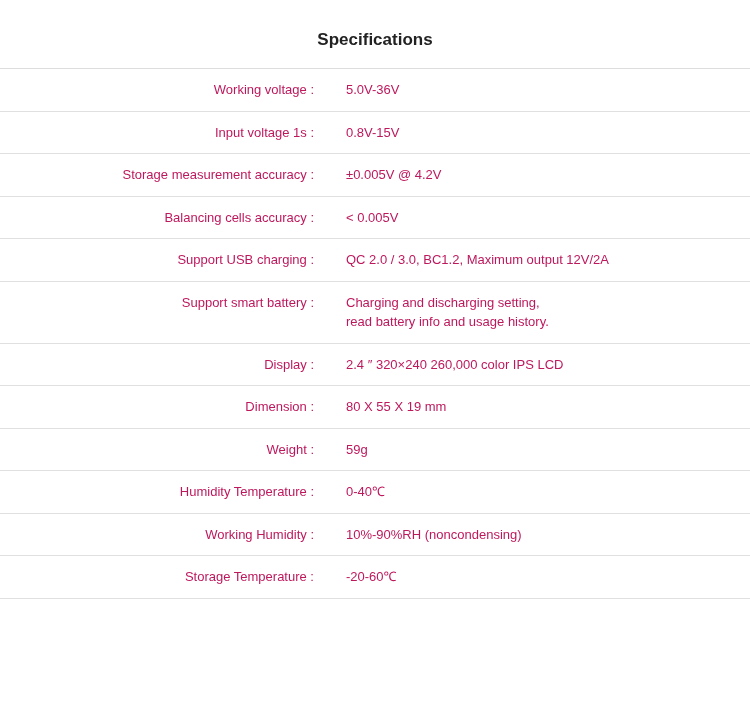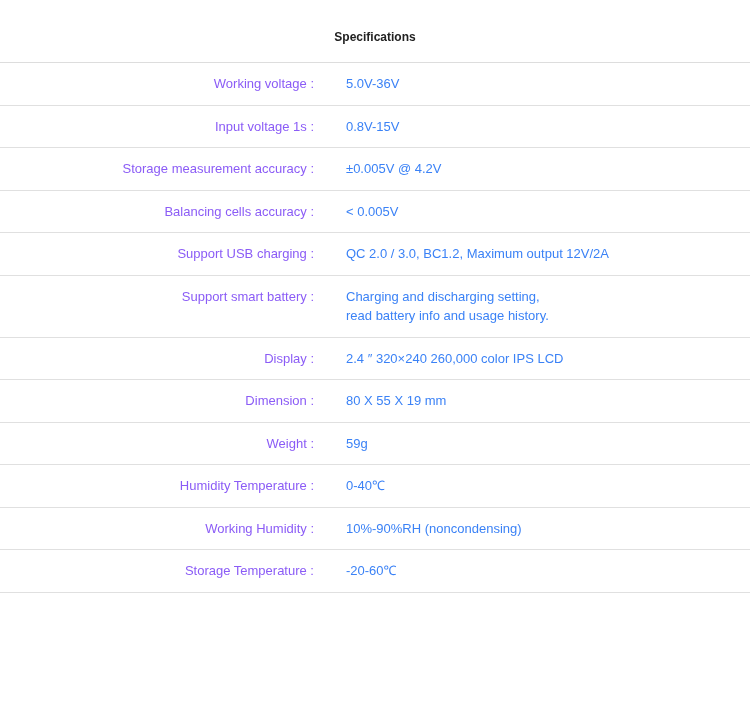--- a/index.html
+++ b/index.html
@@ -17,21 +17,21 @@
       min-height: 718px;
     }
 
     .page-container {
       width: 750px;
       padding: 20px 0 30px 0;
     }
 
     .page-title {
       text-align: center;
-      font-size: 12px;
+      font-size: 17px;
       font-weight: bold;
       color: #222222;
       padding: 10px 0 18px 0;
       border-bottom: 1px solid #dddddd;
     }
 
     .spec-table {
       width: 100%;
       border-collapse: collapse;
     }
@@ -41,28 +41,28 @@
     }
 
     .spec-table td {
       padding: 11px 16px;
       vertical-align: top;
       line-height: 1.5;
     }
 
     .spec-label {
       text-align: right;
-      color: #8b5cf6;
+      color: #be185d;
       width: 44%;
       white-space: nowrap;
       padding-right: 12px;
     }
 
     .spec-value {
-      color: #3b82f6;
+      color: #be185d;
       width: 56%;
       padding-left: 8px;
     }
   </style>
 </head>
 <body>
 
 <div class="page-container">
   <div class="page-title">Specifications</div>
   <table class="spec-table">

